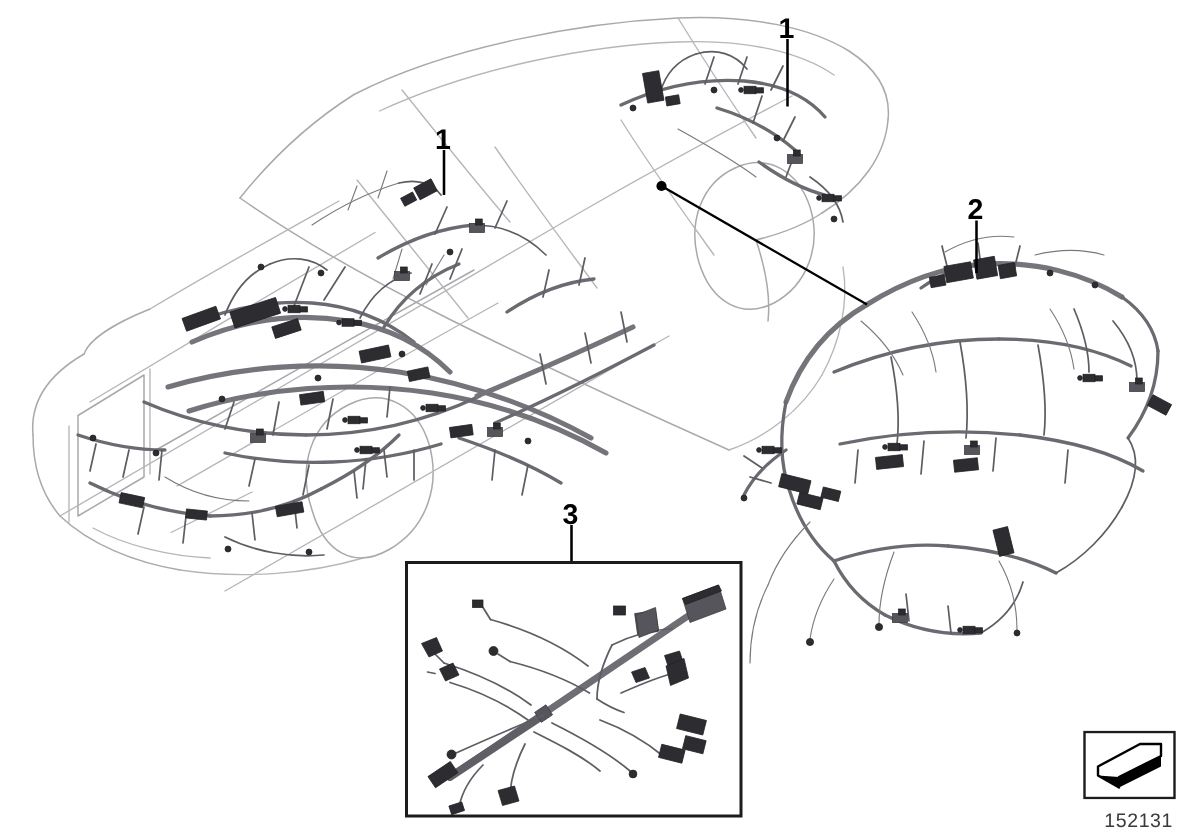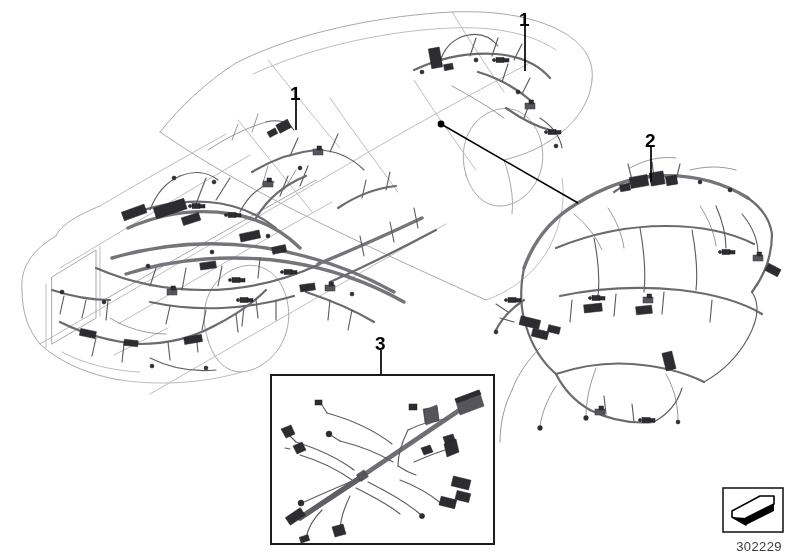--- a/index.html
+++ b/index.html
@@ -418,15 +418,15 @@
 
   <div class="callout-num" style="left:375px; top:334px;">3</div>
 
   <svg id="orientation-icon" viewBox="0 0 62 46">
     <rect x="1" y="1" width="60" height="44" fill="#ffffff" stroke="#1c1c1c" stroke-width="1.6"></rect>
     <path d="M10 24 L38 9 L52 9 L52 17 L24 31 L24 38 L10 30 Z" fill="#ffffff" stroke="#000000" stroke-width="1.6" stroke-linejoin="round"></path>
     <path d="M24 31 L52 17 L52 24 L24 38 Z" fill="#000000"></path>
     <path d="M10 30 L24 38 L24 31 Z" fill="#000000"></path>
   </svg>
 
-  <div id="part-number">302229</div>
+  <div id="part-number">152131</div>
 
 </div>
 
 </body></html>

